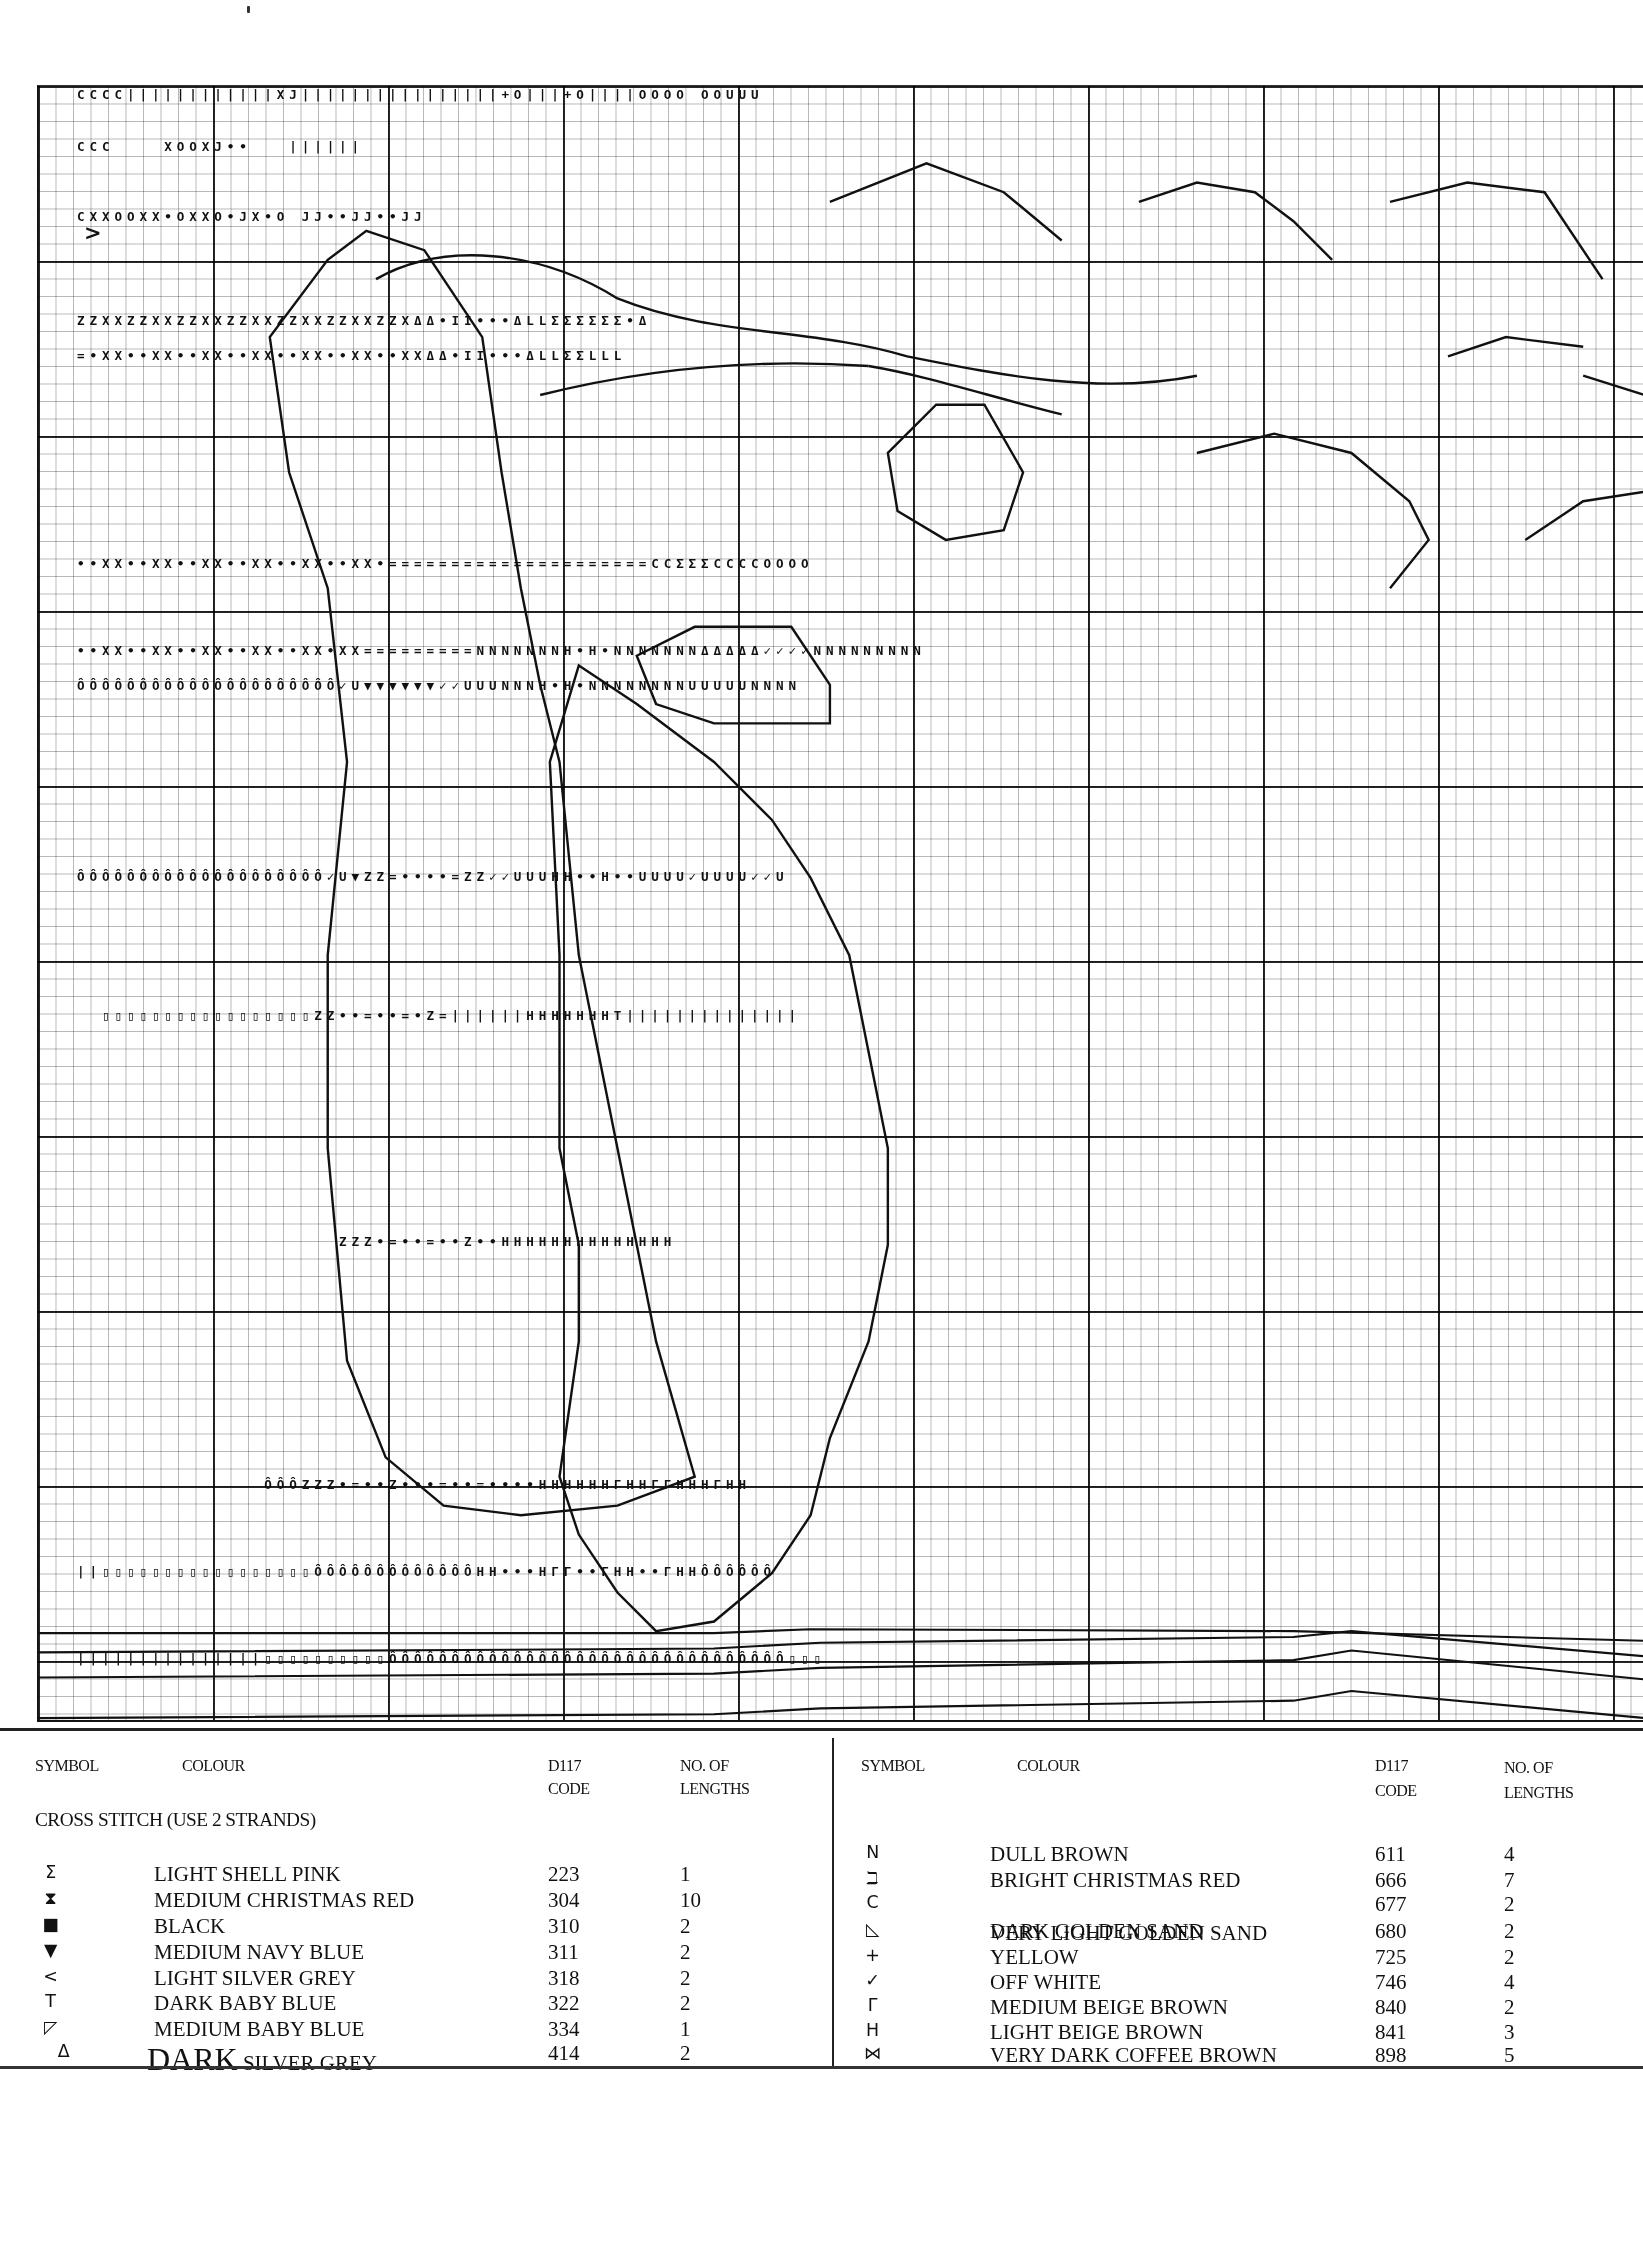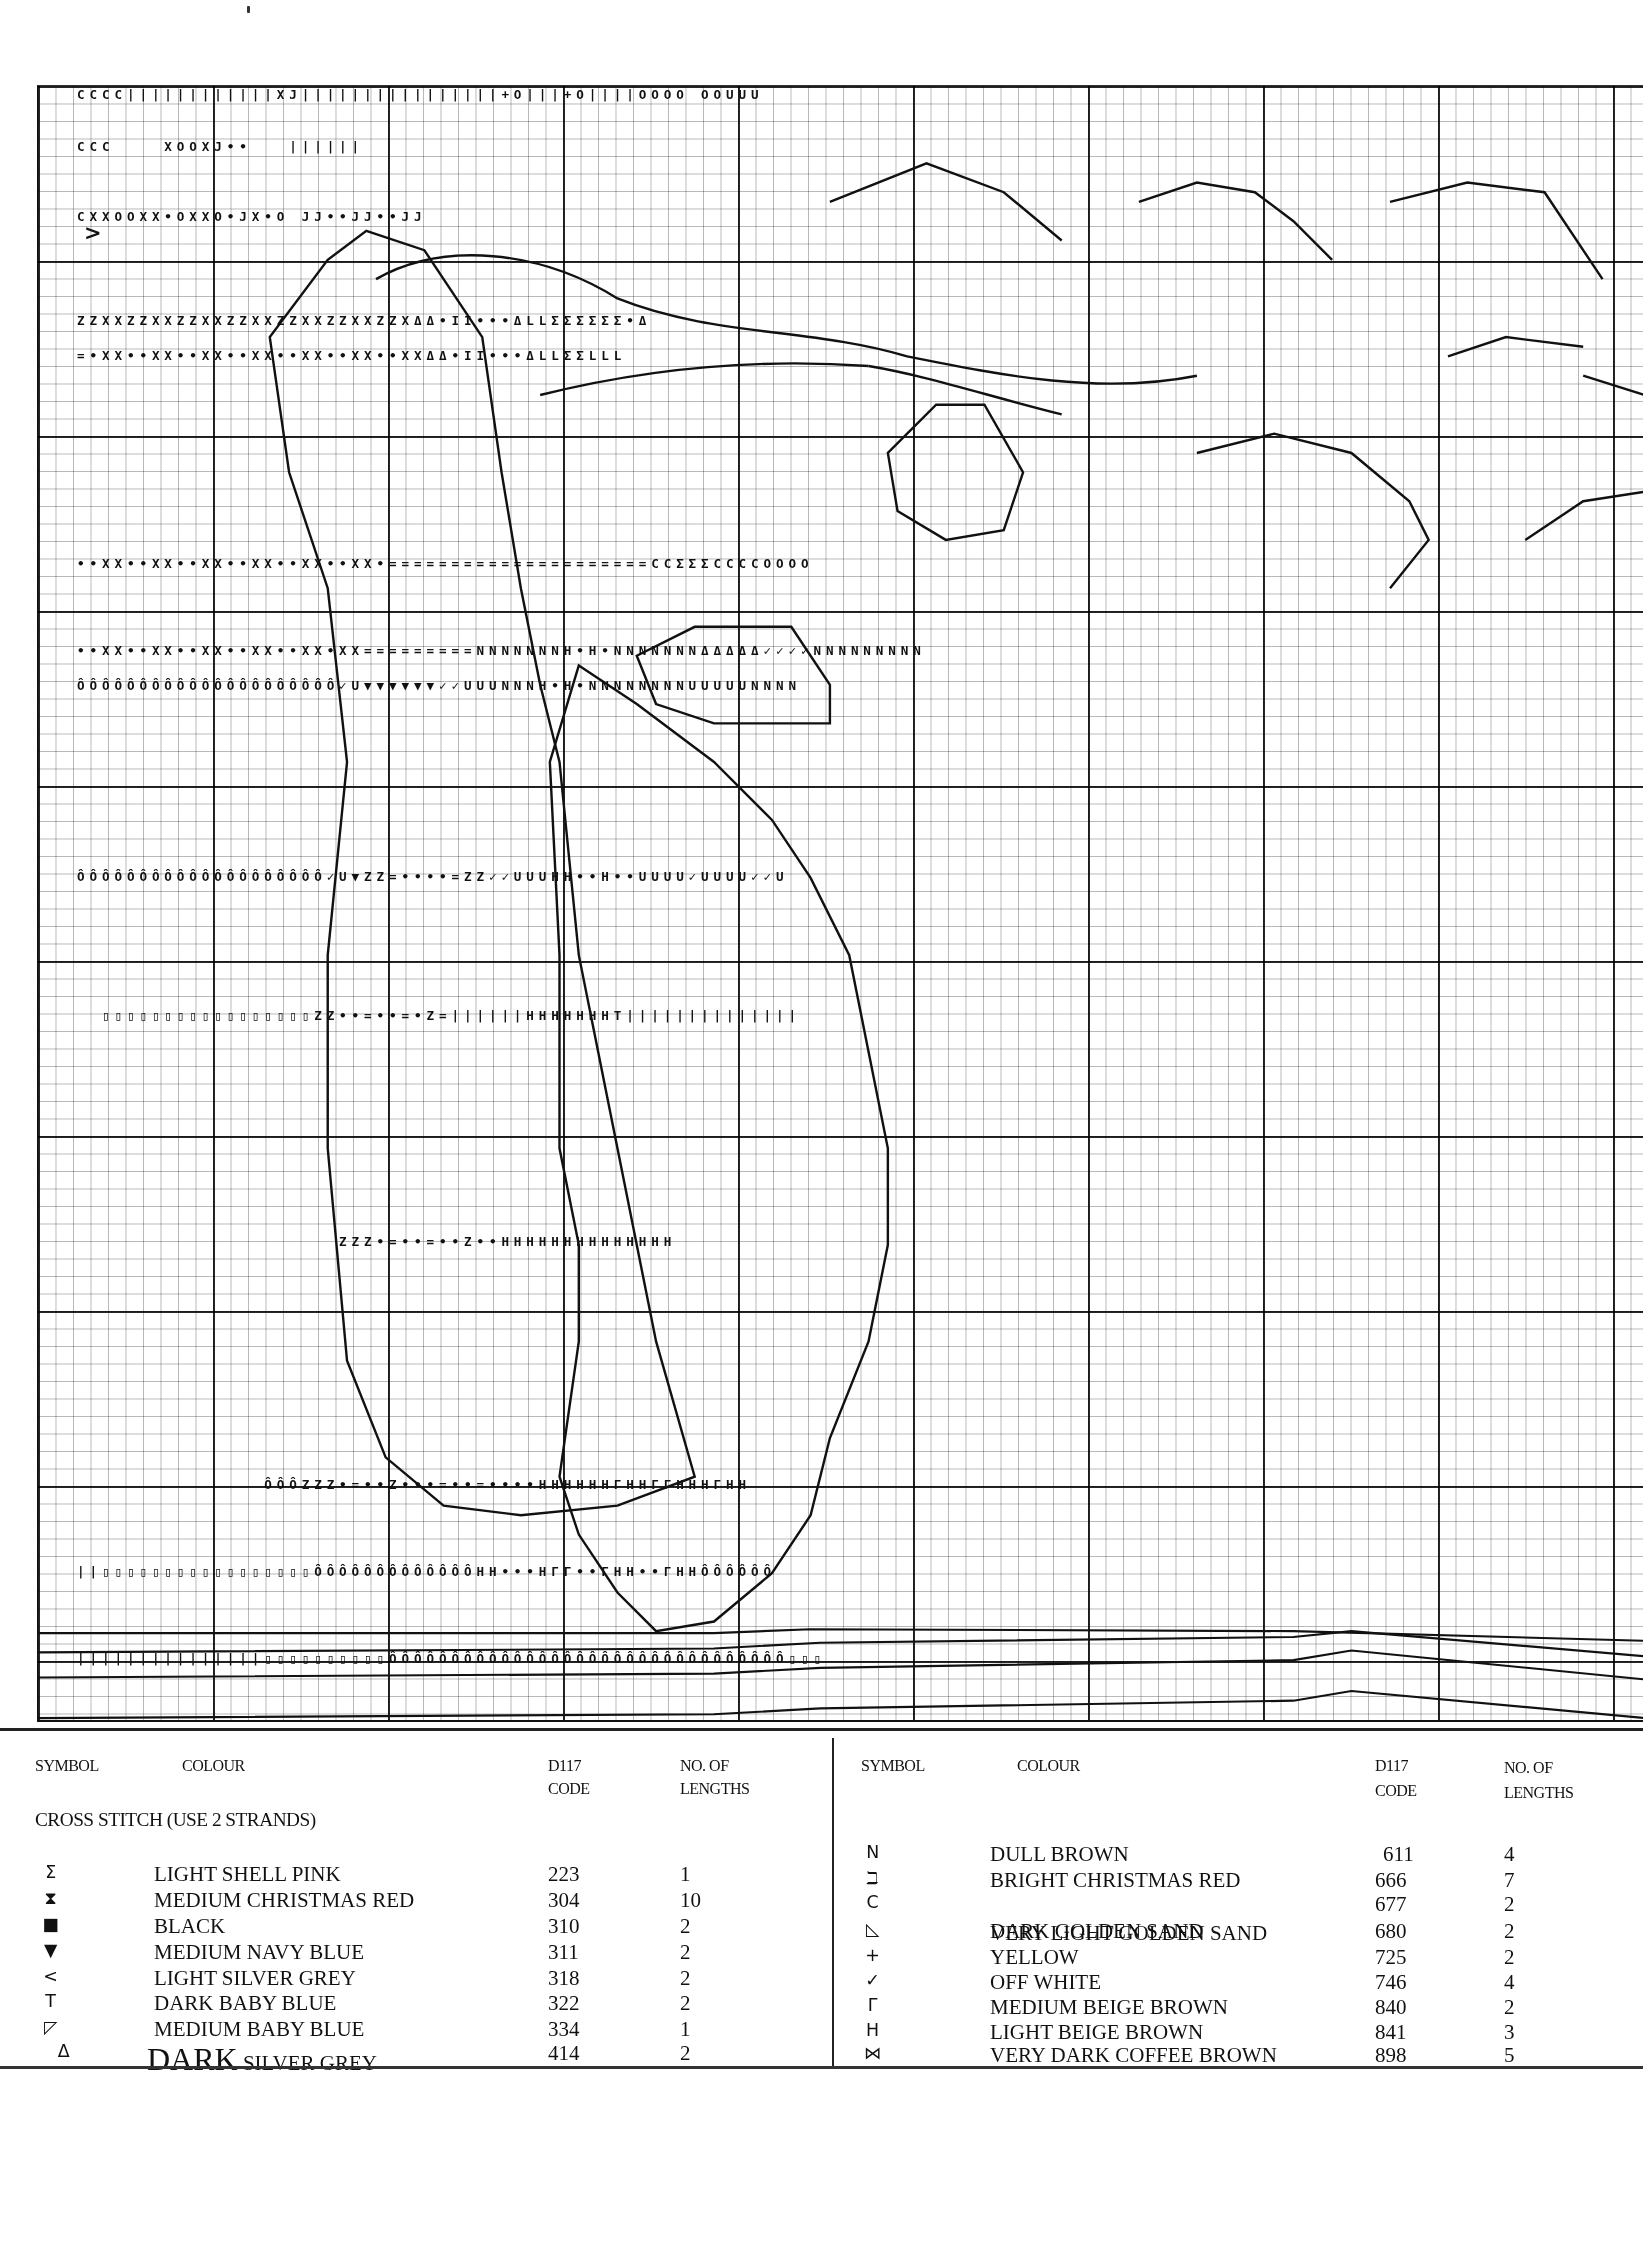--- a/index.html
+++ b/index.html
@@ -147,21 +147,21 @@
   <div class="lg-head" style="left:27px;top:19.3px;">SYMBOL</div>
   <div class="lg-head" style="left:183px;top:19.3px;">COLOUR</div>
   <div class="lg-head" style="left:541px;top:19.3px;">D117</div>
   <div class="lg-head" style="left:541px;top:44px;">CODE</div>
   <div class="lg-head" style="left:670px;top:21px;">NO. OF</div>
   <div class="lg-head" style="left:670px;top:46px;">LENGTHS</div>
 
   <div class="lg-row" style="top:104px;left:0;width:811px;">
     <span class="s" style="left:29px;">N</span>
     <span class="c" style="left:156px;">DULL BROWN</span>
-    <span class="d" style="left:541px;margin-left:8px;">611</span>
+    <span class="d" style="left:541px;">611</span>
     <span class="n" style="left:670px;">4</span>
   </div>
   <div class="lg-row" style="top:130px;left:0;width:811px;">
     <span class="s" style="left:29px;">ℶ</span>
     <span class="c" style="left:156px;">BRIGHT CHRISTMAS RED</span>
     <span class="d" style="left:541px;">666</span>
     <span class="n" style="left:670px;">7</span>
   </div>
   <div class="lg-row" style="top:154px;left:0;width:811px;">
     <span class="s" style="left:29px;">C</span>

